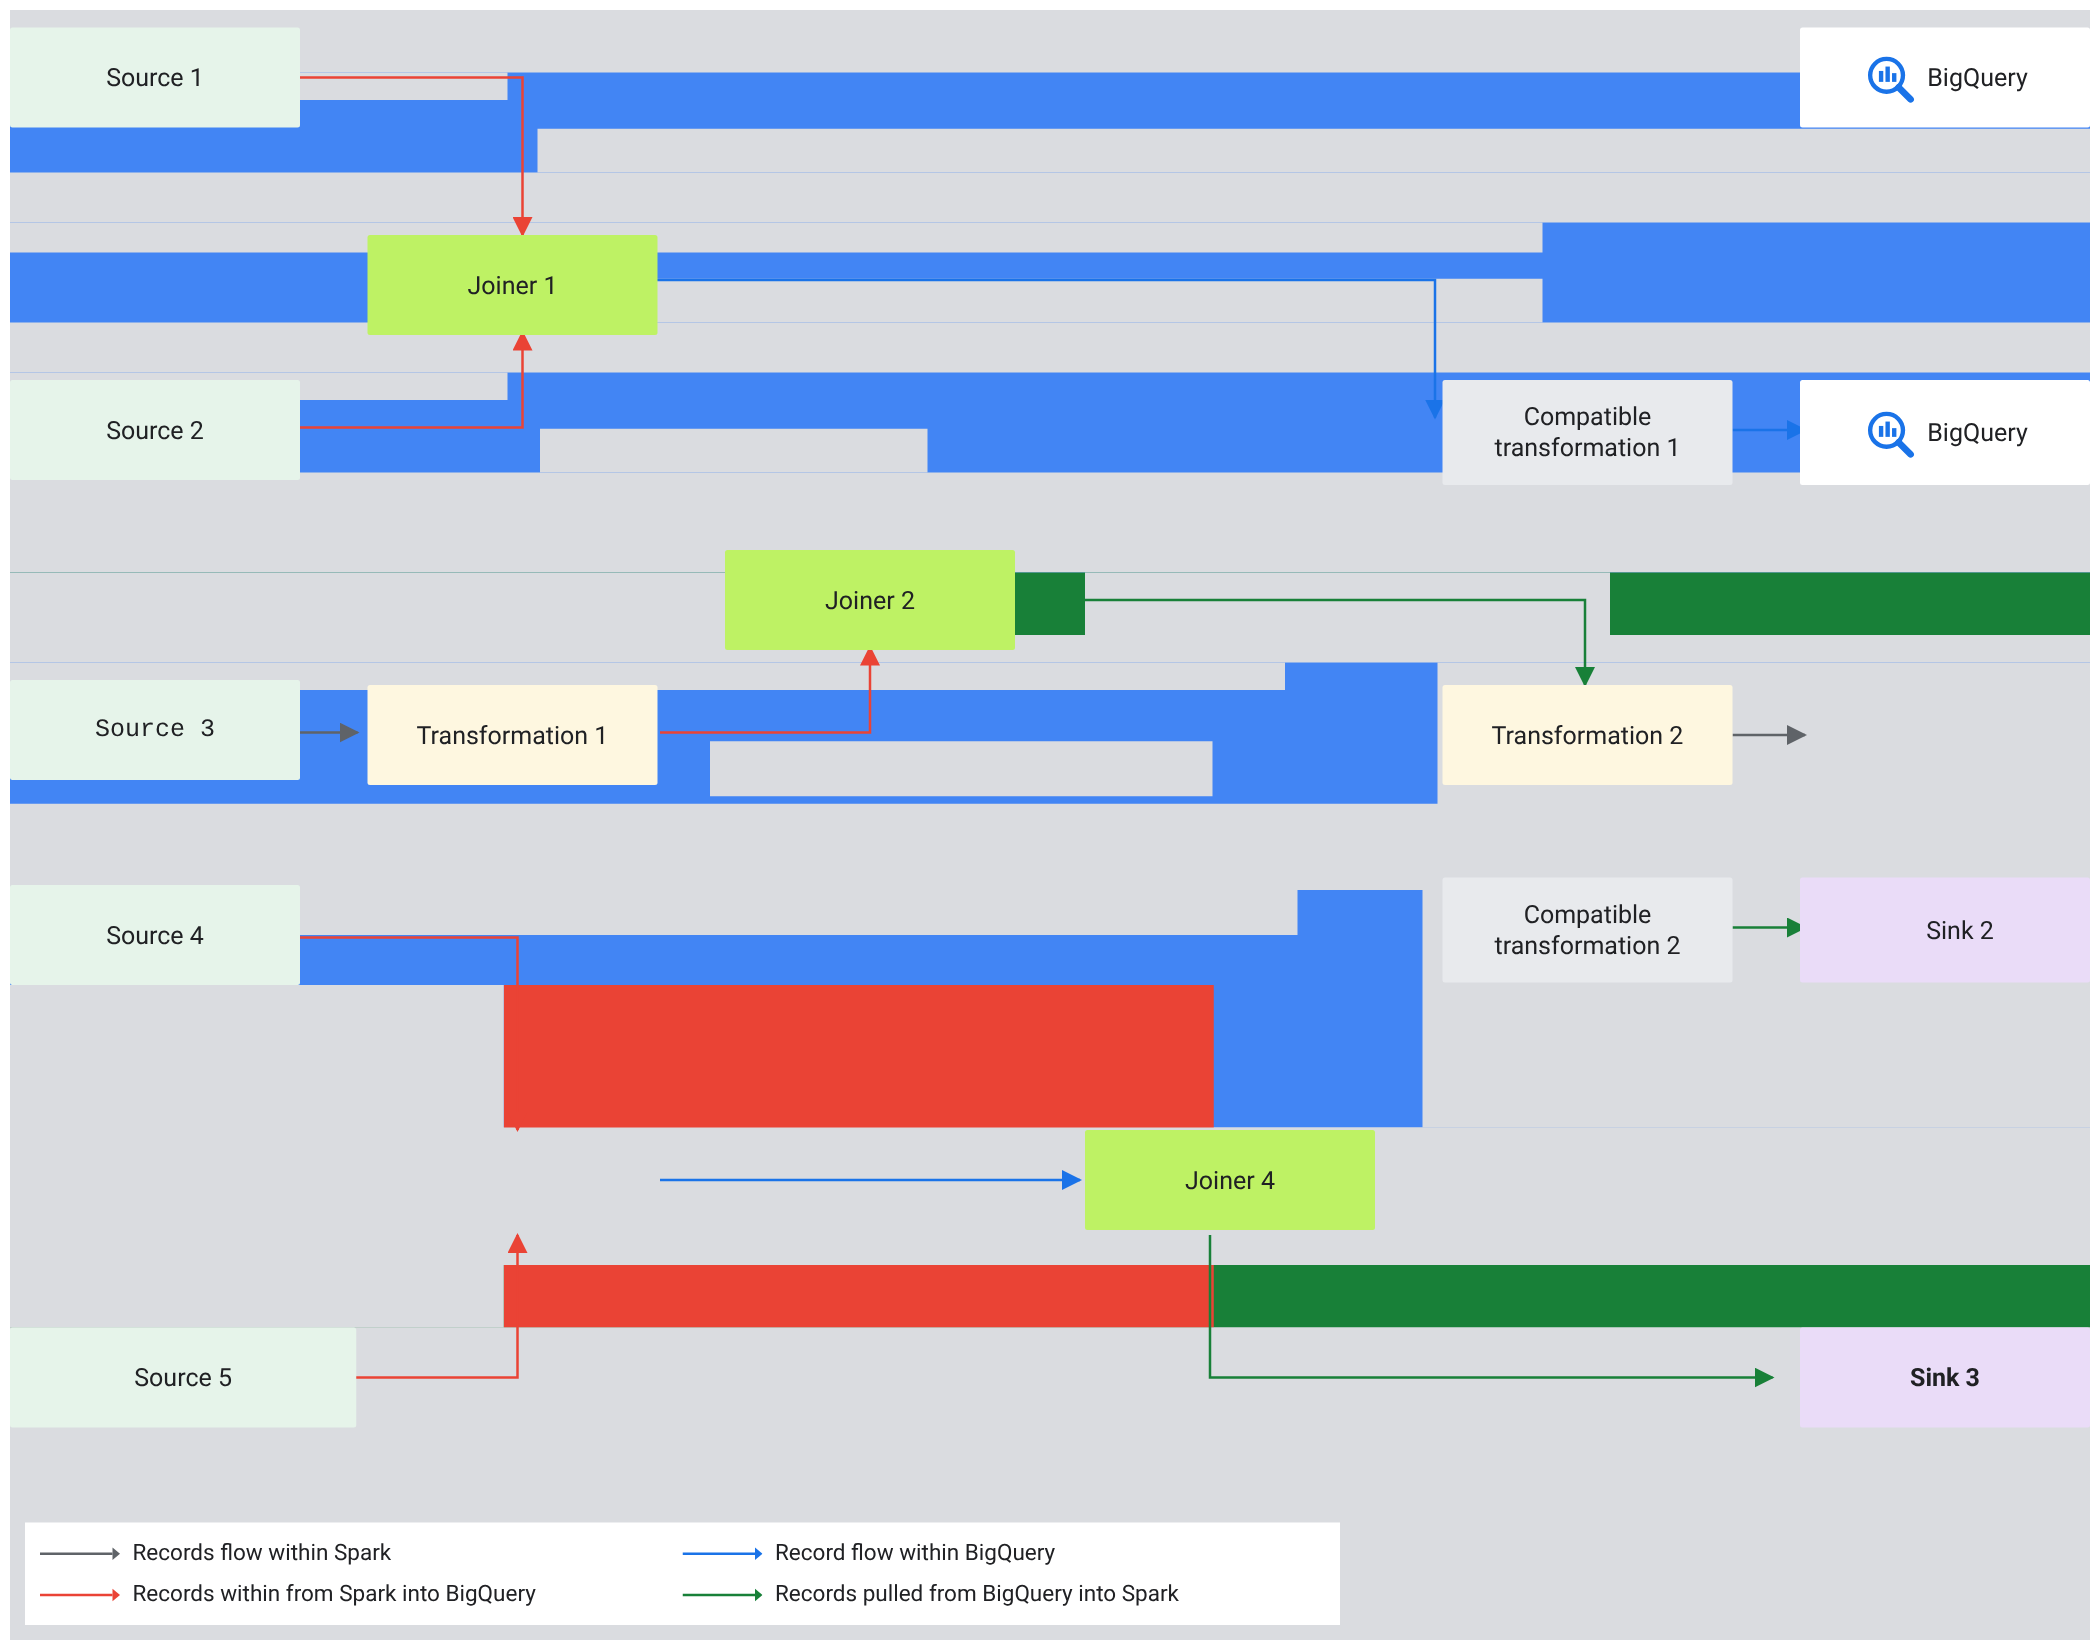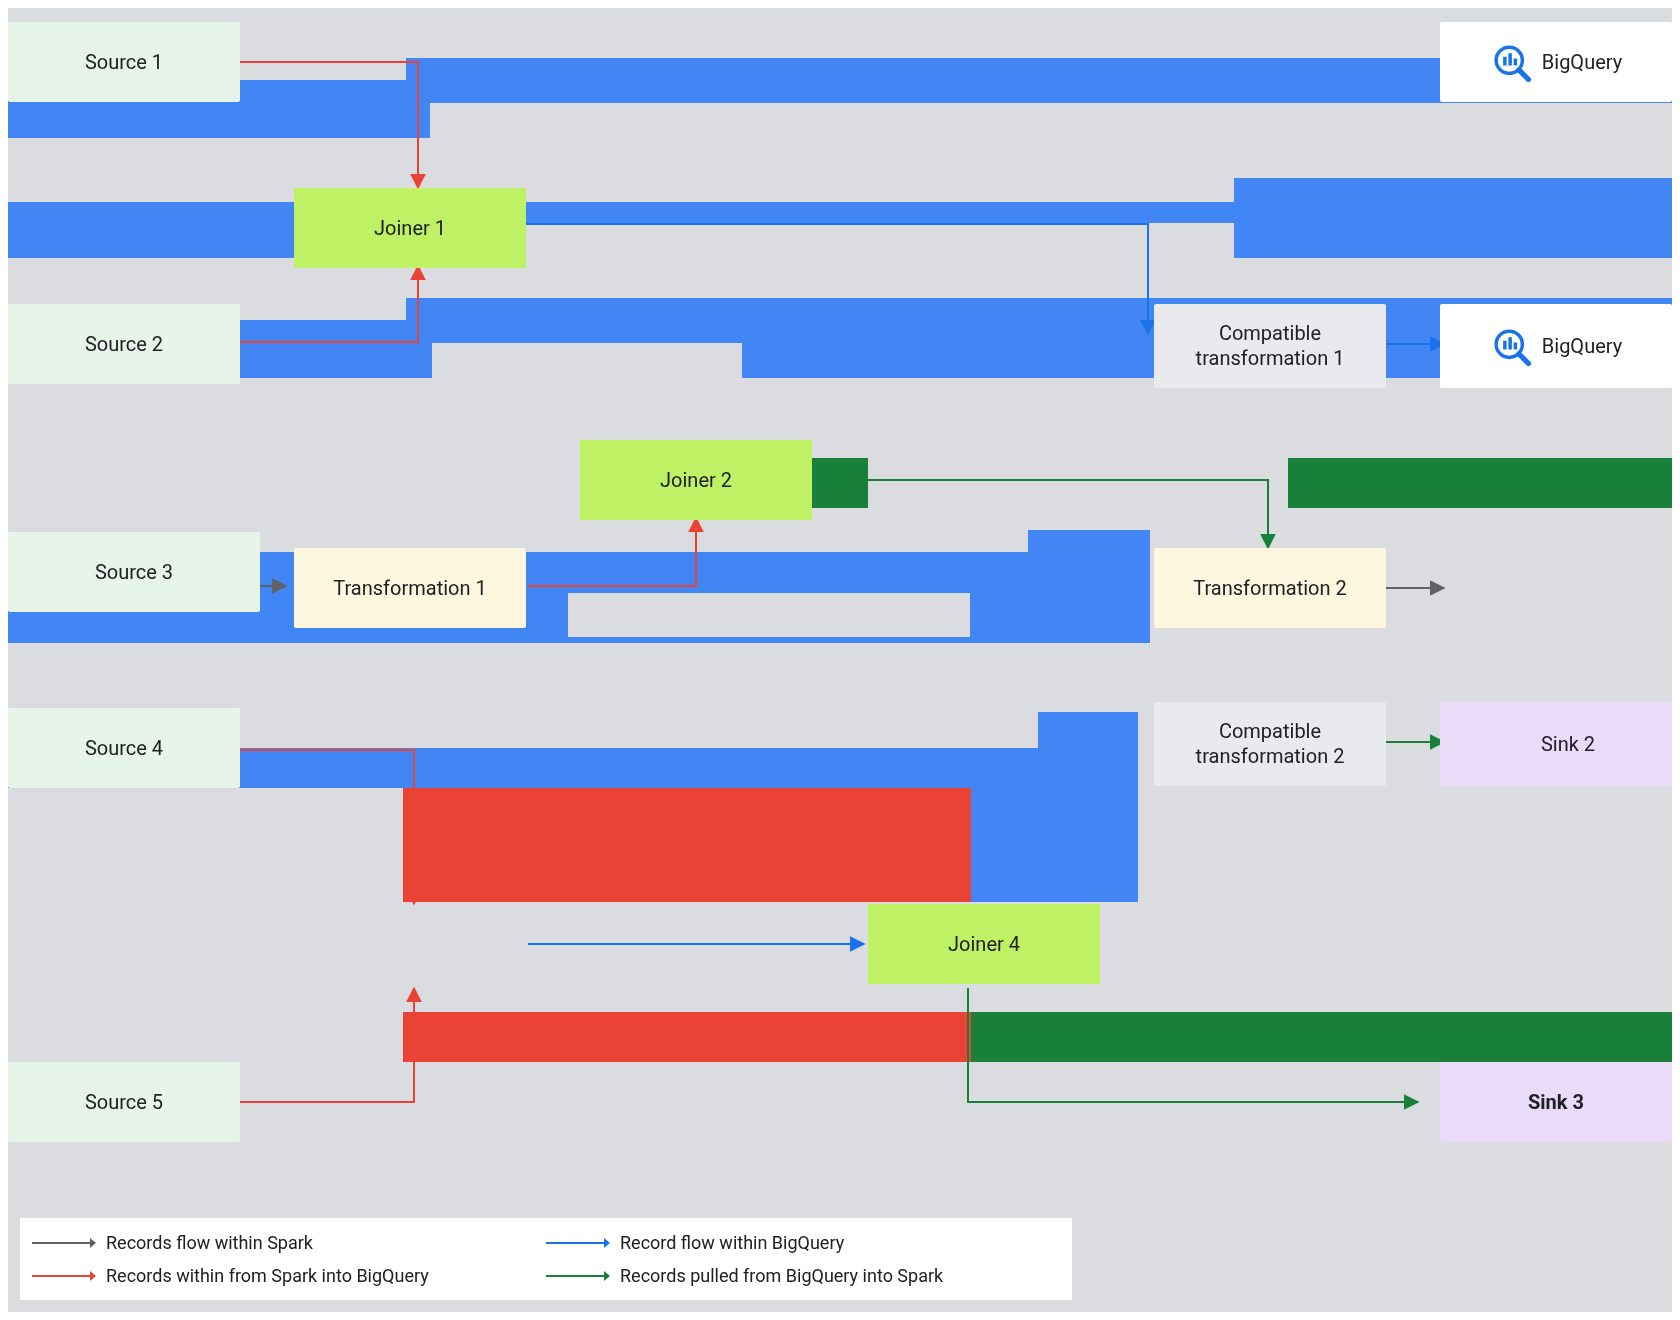--- a/index.html
+++ b/index.html
@@ -177,21 +177,21 @@
         <rect x="27" y="20" width="4" height="8" fill="#1a73e8"></rect>
         <path d="M33,33 L44,44" stroke="#1a73e8" stroke-width="6" stroke-linecap="round"></path>
       </svg>
     <span>BigQuery</span>
   </div>
 
   <div class="node joiner" style="left:572px; top:432px; width:232px; height:80px;">
       <span>Joiner 2</span>
     </div>
 
-  <div class="node source" style="left:0; top:524px; width:252px; height:80px;">
+  <div class="node source" style="left:0; top:536px; width:232px; height:80px;font-family:Liberation Mono, monospace;">
       <span>Source 3</span>
     </div>
   <div class="node trans" style="left:286px; top:540px; width:232px; height:80px;">
       <span>Transformation 1</span>
     </div>
   <div class="node trans" style="left:1146px; top:540px; width:232px; height:80px;">
       <span>Transformation 2</span>
     </div>
 
   <div class="node source" style="left:0; top:700px; width:232px; height:80px;">
@@ -201,21 +201,21 @@
       <span>Compatible transformation 2</span>
     </div>
   <div class="node sink" style="left:1432px; top:694px; width:232px; height:84px;padding-left:24px;">
       <span>Sink 2</span>
     </div>
 
   <div class="node joiner" style="left:860px; top:896px; width:232px; height:80px;">
       <span>Joiner 4</span>
     </div>
 
-  <div class="node source" style="left:0; top:1054px; width:232px; height:80px;">
+  <div class="node source" style="left:0; top:1054px; width:277px; height:80px;">
       <span>Source 5</span>
     </div>
   <div class="node sink" style="left:1432px; top:1054px; width:232px; height:80px;font-weight:bold;">
       <span>Sink 3</span>
     </div>
 
   <div class="legend">
     <div class="legend-item">
       <svg class="legend-arrow" height="12" viewBox="0 0 64 12">
           <line x1="0" y1="6" x2="58" y2="6" stroke="#5f6368" stroke-width="2"></line>

